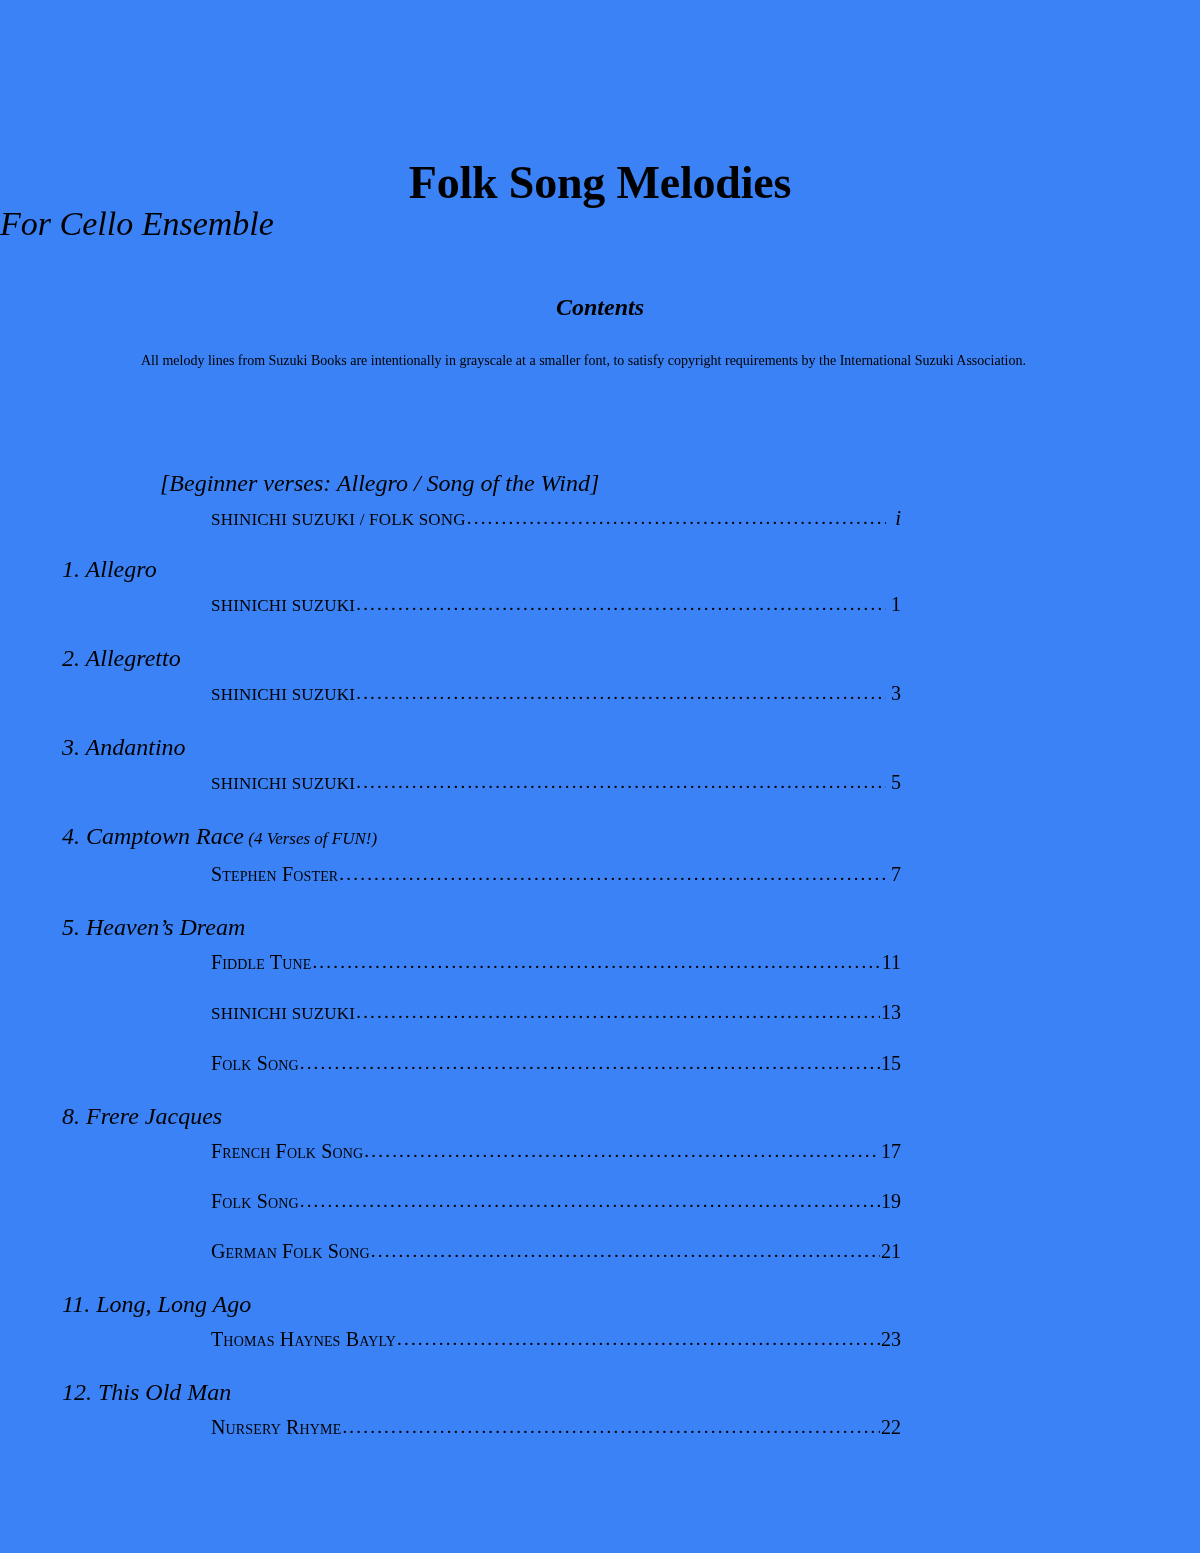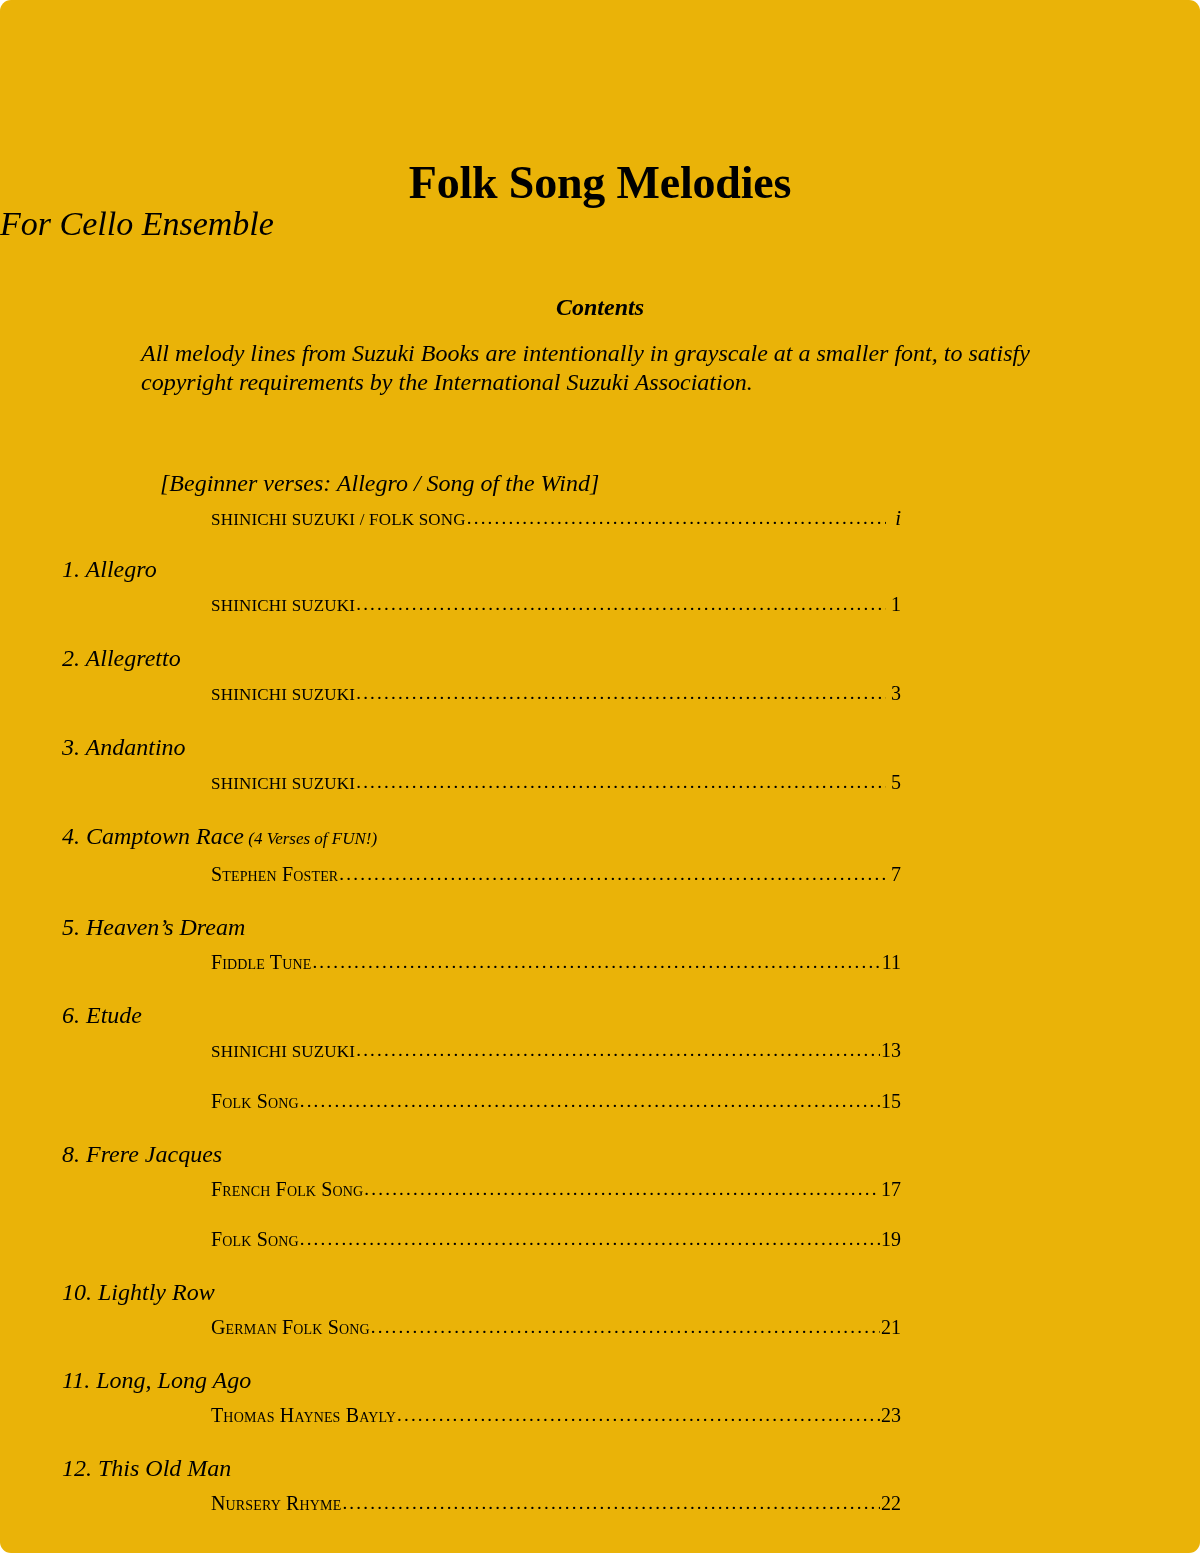--- a/index.html
+++ b/index.html
@@ -12,22 +12,21 @@
     height: 1553px;
     position: relative;
     font-family: "Liberation Serif", "DejaVu Serif", serif;
     color: #000000;
     overflow: hidden;
   }
 
   .page {
     position: absolute;
     inset: 0;
-    background: #eab308;
-    border-radius: 11px;
+    background: #3b82f6;
   }
 
   
   .doc-title {
     position: absolute;
     top: 128px;
     left: 0;
     width: 1200px;
     text-align: center;
     font-weight: 700;
@@ -56,25 +55,24 @@
     width: 1200px;
     text-align: center;
     font-style: italic;
     font-weight: 700;
     font-size: 24px;
     line-height: 1.1;
   }
 
   .copyright-note {
     position: absolute;
-    top: 315px;
+    top: 332px;
     left: 141px;
     width: 904px;
-    font-style: italic;
-    font-size: 24px;
+    font-size: 14px;
     line-height: 29px;
     text-align: left;
   }
 
   
   .toc {
     position: absolute;
     top: 468px;
     left: 0;
     width: 1056px;
@@ -210,21 +208,20 @@
       </div>
       <div class="toc-entry">
         <span class="entry-title">5. Heaven’s Dream</span>
         <div class="entry-line">
           <span class="entry-composer">Fiddle Tune</span>
           <span class="leader">................................................................................................................................................................................................</span>
           <span class="entry-page">11</span>
         </div>
       </div>
       <div class="toc-entry">
-        <span class="entry-title">6. Etude</span>
         <div class="entry-line">
           <span class="entry-composer allcaps">SHINICHI SUZUKI</span>
           <span class="leader">................................................................................................................................................................................................</span>
           <span class="entry-page">13</span>
         </div>
       </div>
       <div class="toc-entry">
         <div class="entry-line">
           <span class="entry-composer">Folk Song</span>
           <span class="leader">................................................................................................................................................................................................</span>
@@ -240,21 +237,20 @@
         </div>
       </div>
       <div class="toc-entry">
         <div class="entry-line">
           <span class="entry-composer">Folk Song</span>
           <span class="leader">................................................................................................................................................................................................</span>
           <span class="entry-page">19</span>
         </div>
       </div>
       <div class="toc-entry">
-        <span class="entry-title">10. Lightly Row</span>
         <div class="entry-line">
           <span class="entry-composer">German Folk Song</span>
           <span class="leader">................................................................................................................................................................................................</span>
           <span class="entry-page">21</span>
         </div>
       </div>
       <div class="toc-entry">
         <span class="entry-title">11. Long, Long Ago</span>
         <div class="entry-line">
           <span class="entry-composer">Thomas Haynes Bayly</span>

